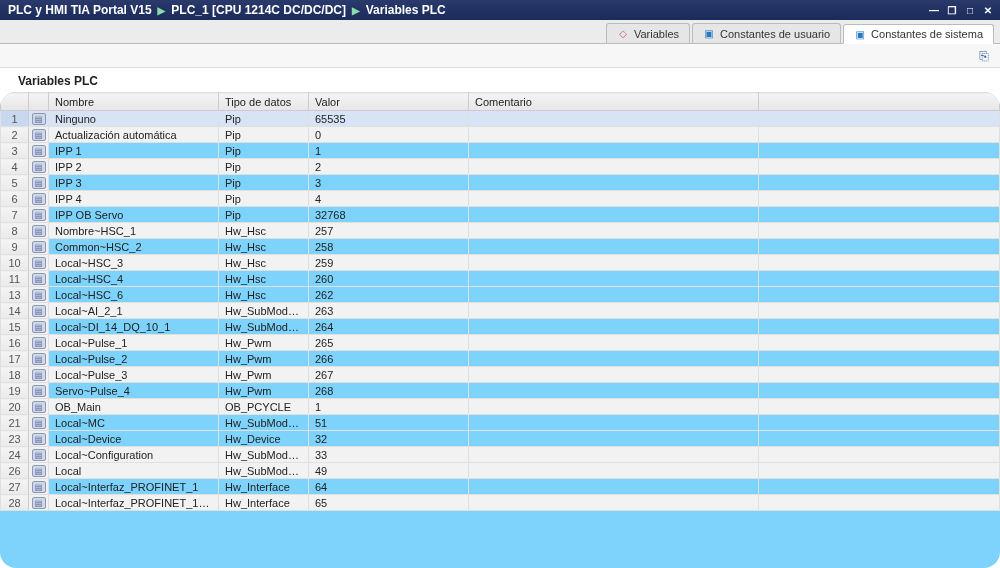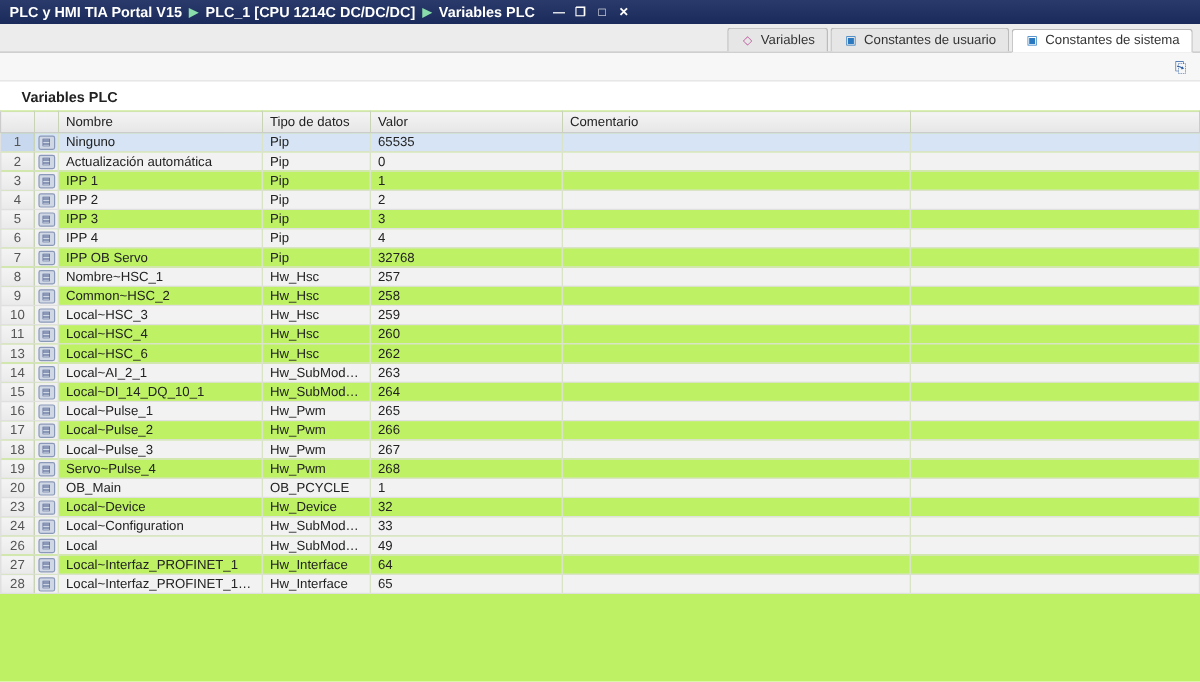--- a/index.html
+++ b/index.html
@@ -15,21 +15,21 @@
   }
   .title-bar {
     background: linear-gradient(#2a3a6a, #1a2a5a);
     color: #fff;
     height: 20px;
     display: flex;
     align-items: center;
     padding: 0 4px 0 8px;
     font-size: 12px;
     font-weight: bold;
-    gap: 12px;
+    justify-content: space-between;
   }
   .title-crumbs { display: flex; align-items: center; gap: 6px; }
   .title-sep { color: #8da; font-size: 10px; }
   .win-controls { display: flex; gap: 2px; }
   .win-btn {
     width: 16px; height: 14px;
     display: flex; align-items: center; justify-content: center;
     color: #fff; font-size: 10px; cursor: pointer;
   }
   .tab-strip {
@@ -84,21 +84,22 @@
   .section-header {
     padding: 6px 0 4px 18px;
     font-size: 12px;
     font-weight: bold;
     color: #222;
     background: #fff;
   }
   .grid {
     flex: 1;
     overflow: auto;
-    background: #bef264;
+    background: #7dd3fc;
+    border-radius: 16px;
   }
   table {
     border-collapse: collapse;
     width: 100%;
     table-layout: fixed;
   }
   th {
     background: linear-gradient(#f4f4f4, #e6e6e6);
     border: 1px solid #ccc;
     border-top: 1px solid #ddd;
@@ -380,20 +381,29 @@
         <tr class=" even">
           <td class="rownum">20</td>
           <td class="icon-cell data"><span class="row-icon">▤</span></td>
           <td class="data">OB_Main</td>
           <td class="data">OB_PCYCLE</td>
           <td class="data">1</td>
           <td class="data"></td>
           <td class="data"></td>
         </tr>
         <tr class="">
+          <td class="rownum">21</td>
+          <td class="icon-cell data"><span class="row-icon">▤</span></td>
+          <td class="data">Local~MC</td>
+          <td class="data">Hw_SubModule</td>
+          <td class="data">51</td>
+          <td class="data"></td>
+          <td class="data"></td>
+        </tr>
+        <tr class="">
           <td class="rownum">23</td>
           <td class="icon-cell data"><span class="row-icon">▤</span></td>
           <td class="data">Local~Device</td>
           <td class="data">Hw_Device</td>
           <td class="data">32</td>
           <td class="data"></td>
           <td class="data"></td>
         </tr>
         <tr class=" even">
           <td class="rownum">24</td>

